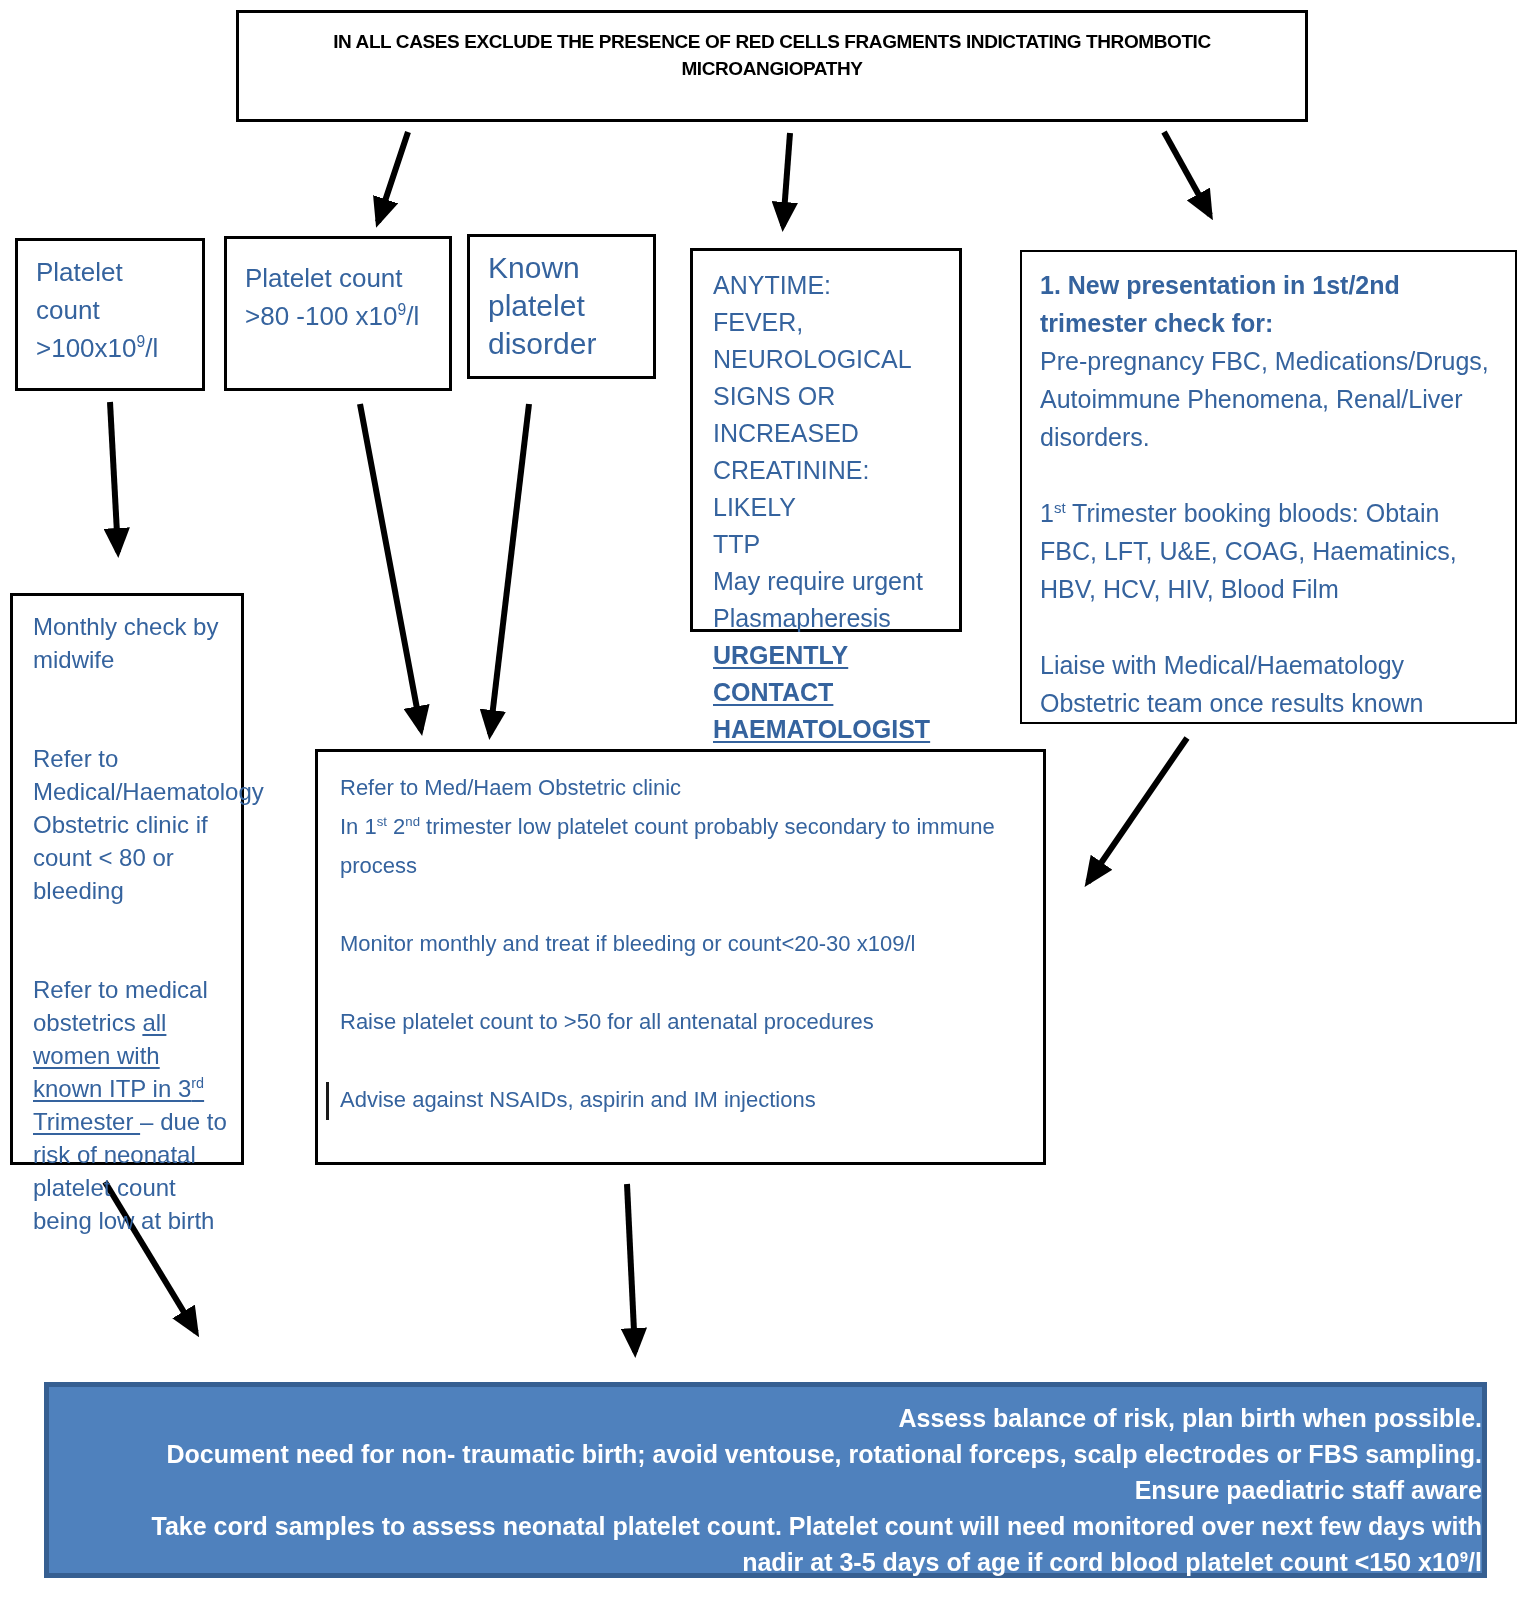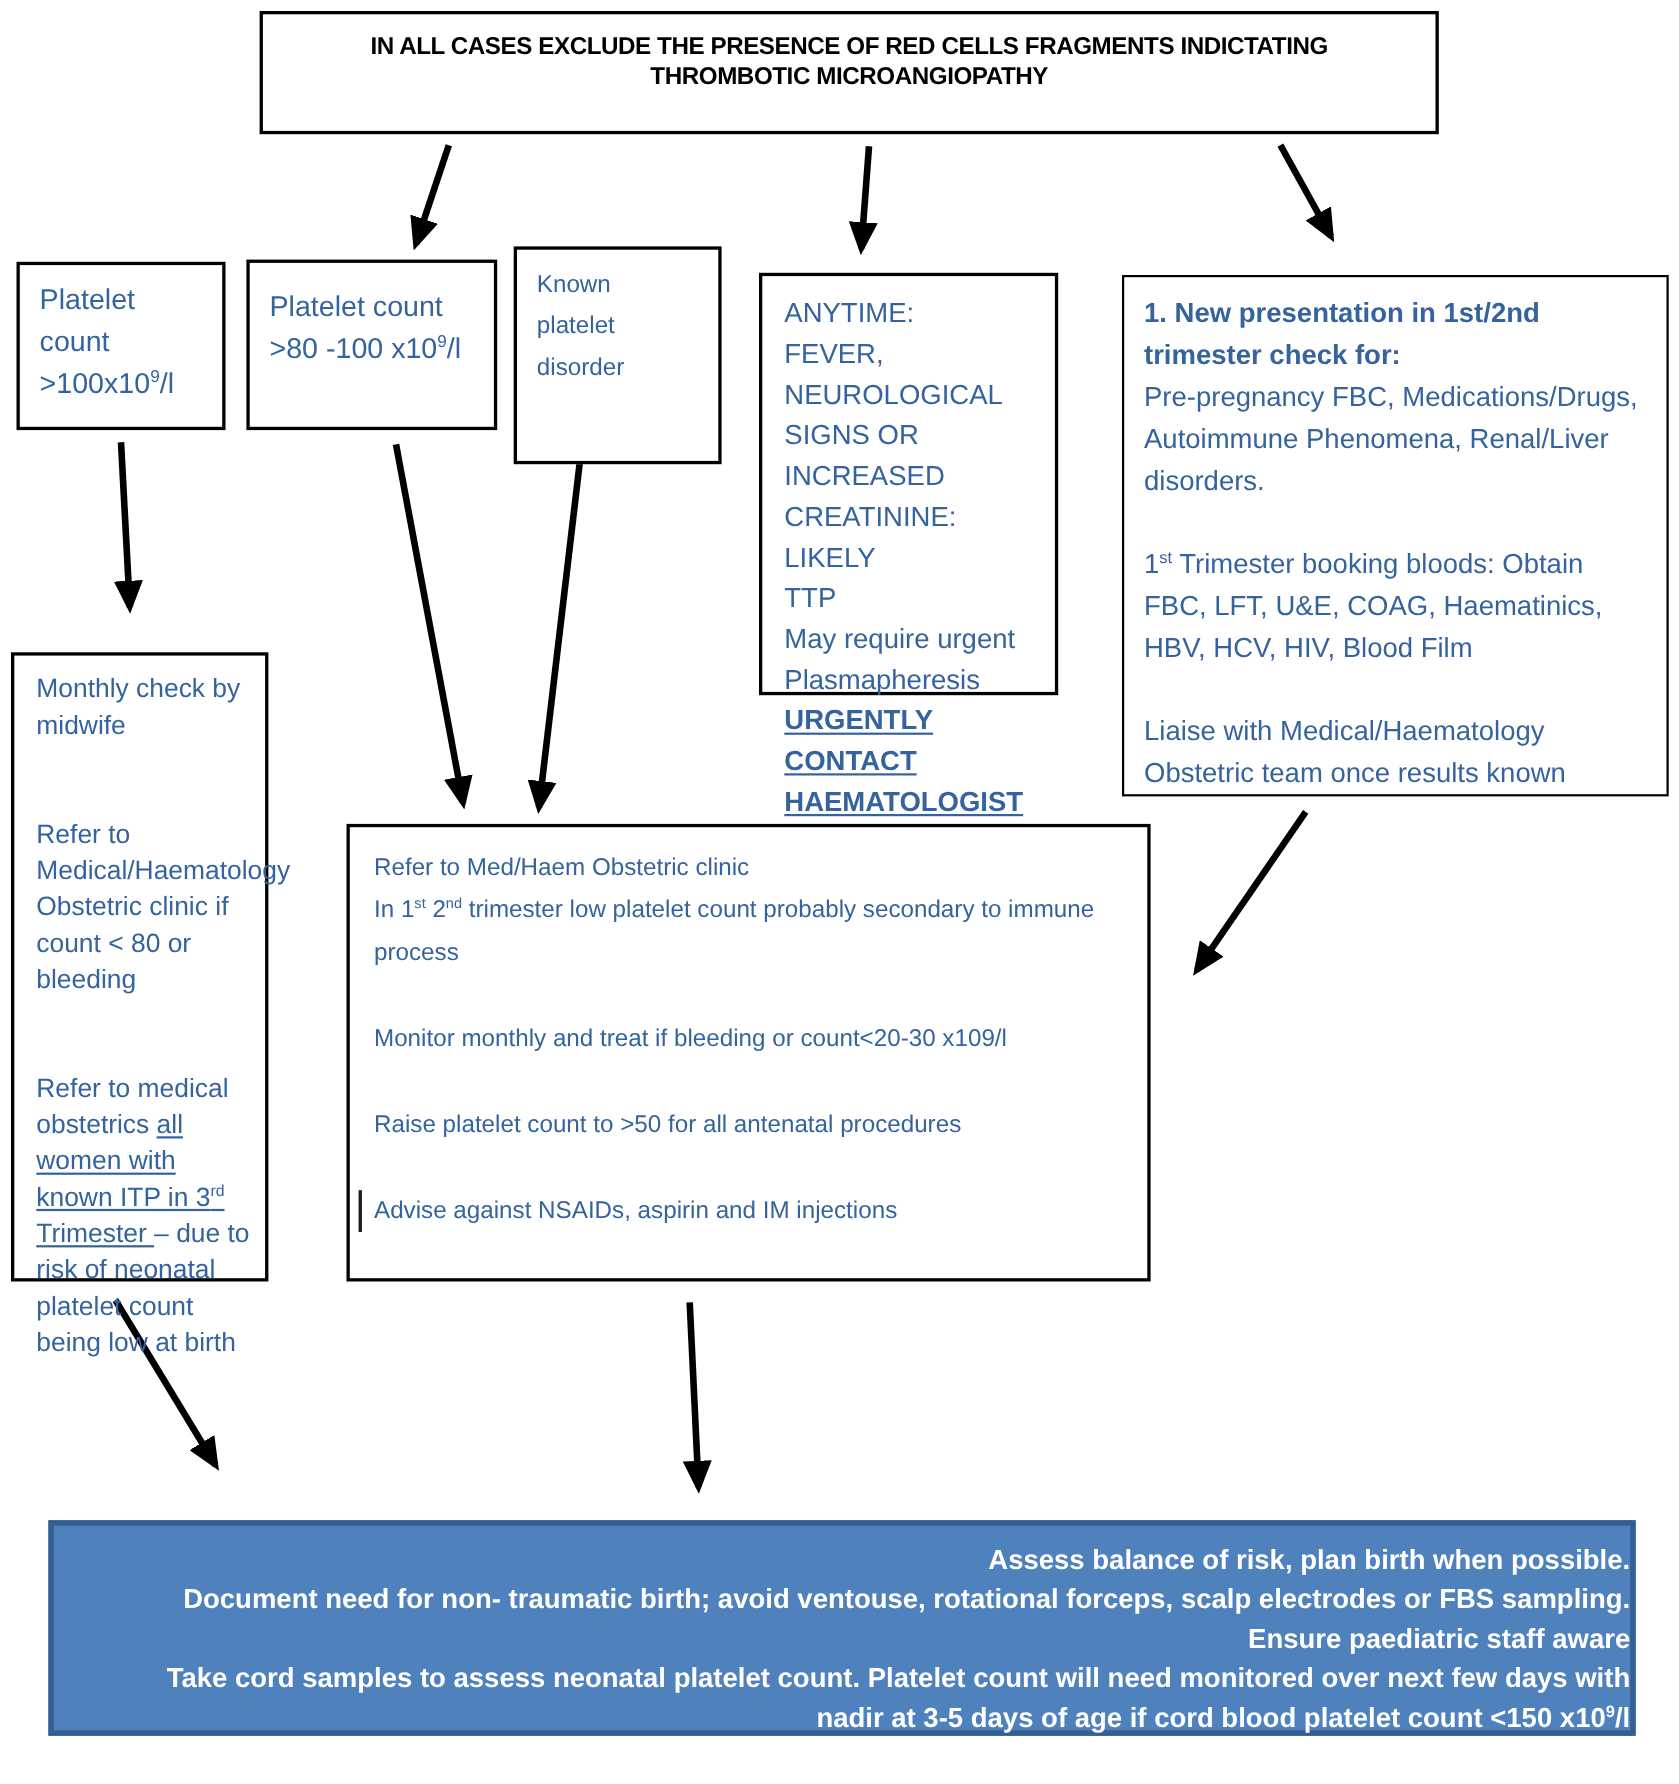--- a/index.html
+++ b/index.html
@@ -17,24 +17,24 @@
     box-sizing:border-box;
     color:#35639E;
   }
   sup{font-size:60%;vertical-align:super;line-height:0;}
   u{text-underline-offset:3px;}
   .title-box{
     left:236px;top:10px;width:1072px;height:112px;
     color:#000000;text-align:center;padding-top:12px;
   }
   .title-heading{font-size:28px;font-weight:bold;line-height:32px;}
-  .title-sub{font-size:22px;font-weight:bold;line-height:27px;letter-spacing:-0.4px;margin-top:3px;padding:0 40px;}
+  .title-sub{font-size:19px;font-weight:bold;line-height:27px;letter-spacing:-0.4px;margin-top:3px;padding:0 40px;}
   .box-p100{left:15px;top:238px;width:190px;height:153px;font-size:26px;line-height:38px;padding:12px 8px 0 18px;}
   .box-p80{left:224px;top:236px;width:228px;height:155px;font-size:26px;line-height:38px;padding:20px 8px 0 18px;}
-  .box-known{left:467px;top:224px;width:189px;height:198px;font-size:22px;line-height:38px;padding:12px 8px 0 18px;}
+  .box-known{left:467px;top:234px;width:189px;height:145px;font-size:30px;line-height:38px;padding:12px 8px 0 18px;}
   .box-ttp{left:690px;top:248px;width:272px;height:384px;font-size:25px;line-height:37px;padding:16px 4px 0 20px;}
   .box-newpres{left:1020px;top:250px;width:497px;height:474px;font-size:25px;line-height:38px;padding:14px 14px 0 18px;border-width:2px;}
   .box-monthly{left:10px;top:593px;width:234px;height:572px;font-size:24px;line-height:33px;padding:14px 14px 0 20px;}
   .box-refer{left:315px;top:749px;width:731px;height:416px;font-size:22px;line-height:39px;padding:16px 24px 0 22px;}
   .banner{
     left:44px;top:1382px;width:1443px;height:196px;
     border:5px solid #365F91;background:#4F81BD;color:#ffffff;
     font-size:25px;font-weight:bold;line-height:36px;
     text-align:right;padding-top:13px;
   }

